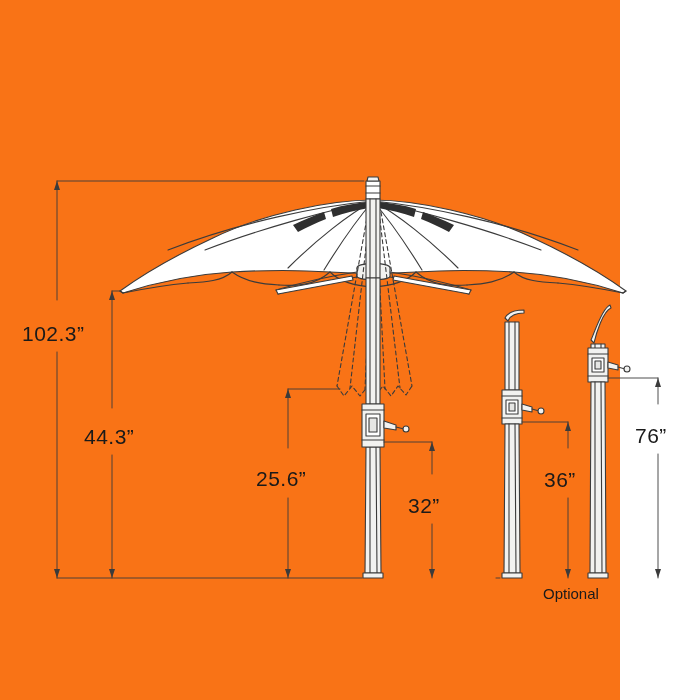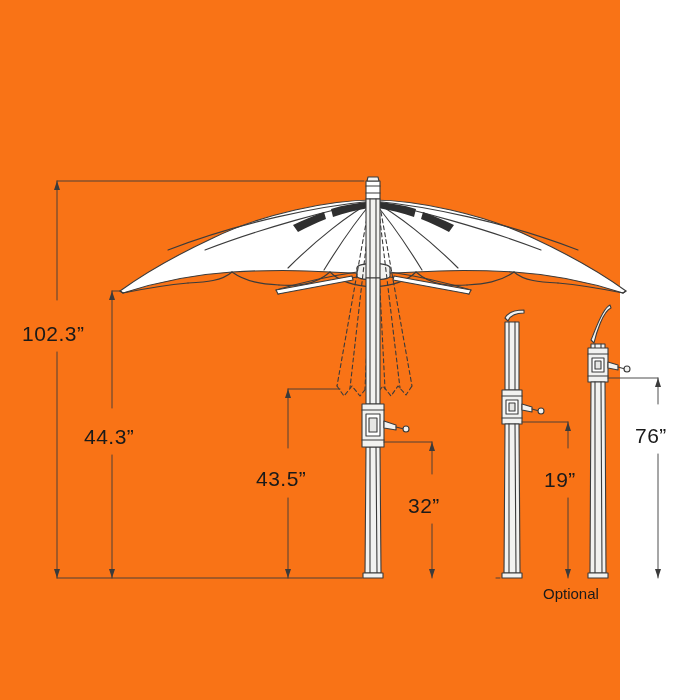--- a/index.html
+++ b/index.html
@@ -229,20 +229,20 @@
         <path d="M658 378 L 655 387 L 661 387 Z" fill="#3b3b3b" stroke="none"></path>
         <path d="M658 578 L 655 569 L 661 569 Z" fill="#3b3b3b" stroke="none"></path>
 
         <line x1="496" y1="578" x2="500" y2="578"></line>
       </g>
     </g>
   </svg>
 
   <div class="dim-label" style="left:22px; top:322px;">102.3”</div>
   <div class="dim-label" style="left:84px; top:425px;">44.3”</div>
-  <div class="dim-label" style="left:256px; top:467px;">43.5”</div>
+  <div class="dim-label" style="left:256px; top:467px;">25.6”</div>
   <div class="dim-label" style="left:408px; top:494px;">32”</div>
-  <div class="dim-label" style="left:544px; top:468px;">19”</div>
+  <div class="dim-label" style="left:544px; top:468px;">36”</div>
   <div class="dim-label" style="left:635px; top:424px;">76”</div>
 
   <div class="caption-label" style="left:543px; top:585px;">Optional</div>
 
 </div>
 
 </body></html>

